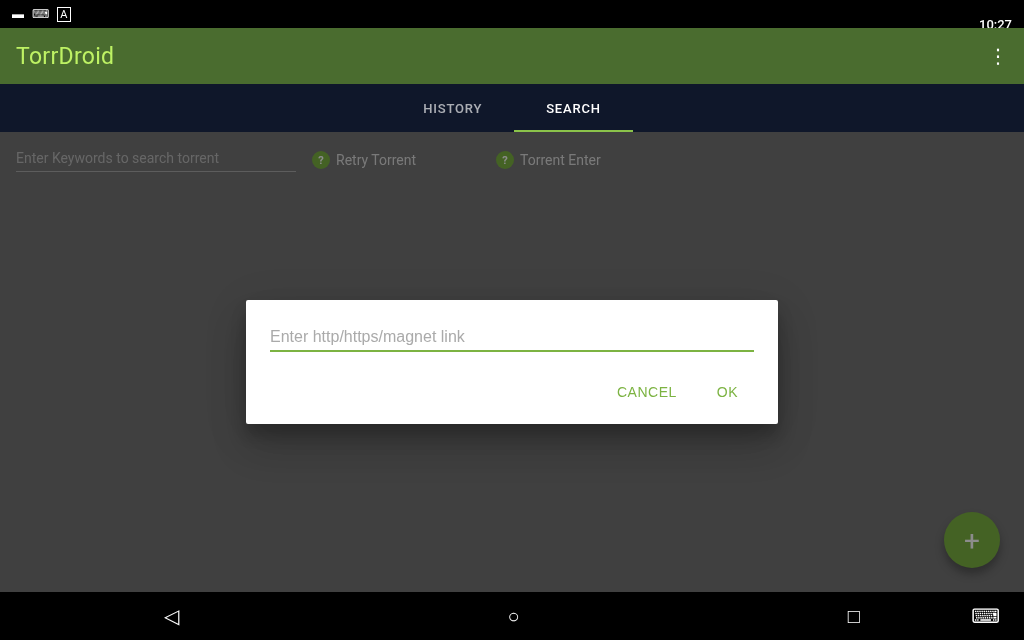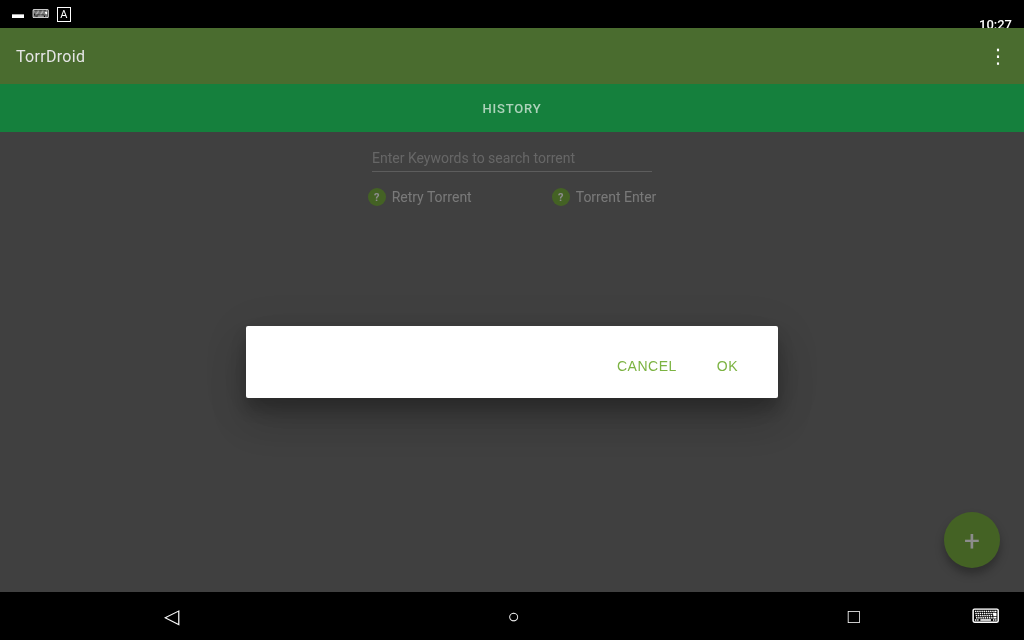--- a/index.html
+++ b/index.html
@@ -51,37 +51,37 @@
       background: #4a6c2f;
       display: flex;
       align-items: center;
       justify-content: space-between;
       padding: 0 16px;
       position: relative;
       z-index: 10;
     }
 
     .app-title {
-      color: #e5e5e5;
-      font-size: 16px;
+      color: #bef264;
+      font-size: 23px;
       font-weight: 400;
       letter-spacing: 0.3px;
     }
 
     .overflow-icon {
       color: #fff;
       font-size: 20px;
       cursor: pointer;
     }
 
     
     .tab-bar {
       width: 100%;
       height: 48px;
-      background: #15803d;
+      background: #0f172a;
       display: flex;
       align-items: stretch;
       justify-content: center;
       position: relative;
       z-index: 10;
     }
 
     .tab {
       padding: 0 32px;
       display: flex;
@@ -116,21 +116,21 @@
       height: calc(640px - 28px - 56px - 48px - 48px);
       background: #757575;
       position: relative;
       overflow: hidden;
     }
 
     
     .search-content {
       padding: 16px;
       display: flex;
-      flex-direction: column;
+      flex-direction: row;
       align-items: center;
       gap: 16px;
     }
 
     .search-input-container {
       width: 280px;
       border-bottom: 1px solid #aaa;
       padding-bottom: 4px;
     }
 
@@ -282,20 +282,21 @@
   <div class="status-bar-right">10:27</div>
 </div>
 
 <div class="app-bar">
   <span class="app-title">TorrDroid</span>
   <span class="overflow-icon">⋮</span>
 </div>
 
 <div class="tab-bar">
   <div class="tab">HISTORY</div>
+  <div class="tab active">SEARCH</div>
 </div>
 
 <div class="main-content">
 
   <div class="search-content">
     <div class="search-input-container">
       <span class="search-input-placeholder">Enter Keywords to search torrent</span>
     </div>
     <div class="search-options">
       <div class="option-label">
@@ -306,20 +307,23 @@
         <div class="help-icon">?</div>
         <span>Torrent Enter</span>
       </div>
     </div>
   </div>
 
   <div class="fab">+</div>
 
   <div class="overlay">
     <div class="dialog">
+      <div class="dialog-input-container">
+        <input class="dialog-input" type="text" placeholder="Enter http/https/magnet link" style="">
+      </div>
       <div class="dialog-actions">
         <button class="dialog-btn">CANCEL</button>
         <button class="dialog-btn">OK</button>
       </div>
     </div>
   </div>
 
 </div>
 
 <div class="nav-bar">

